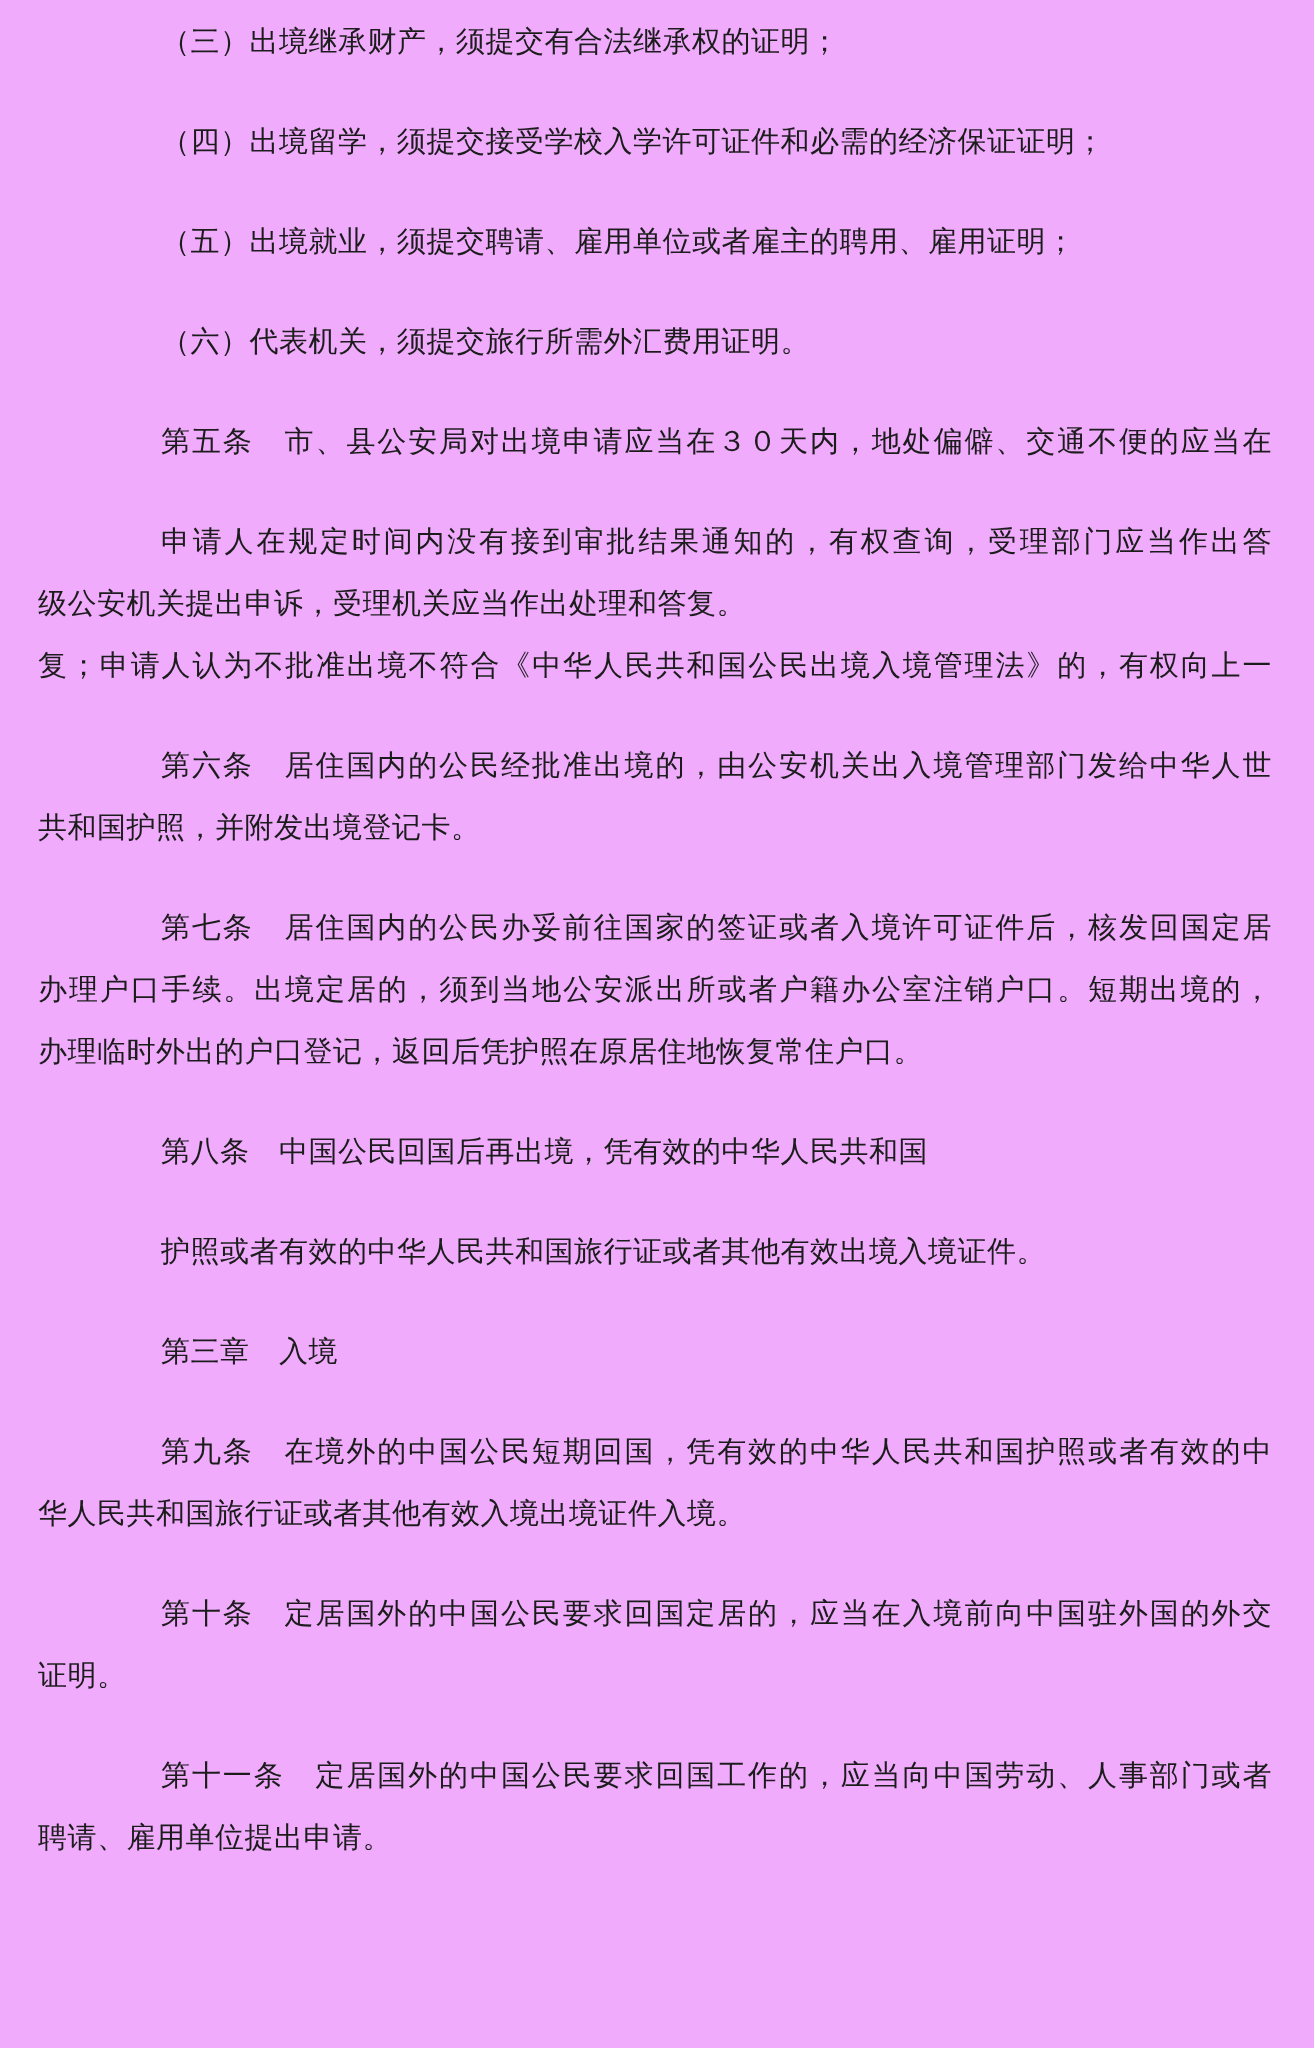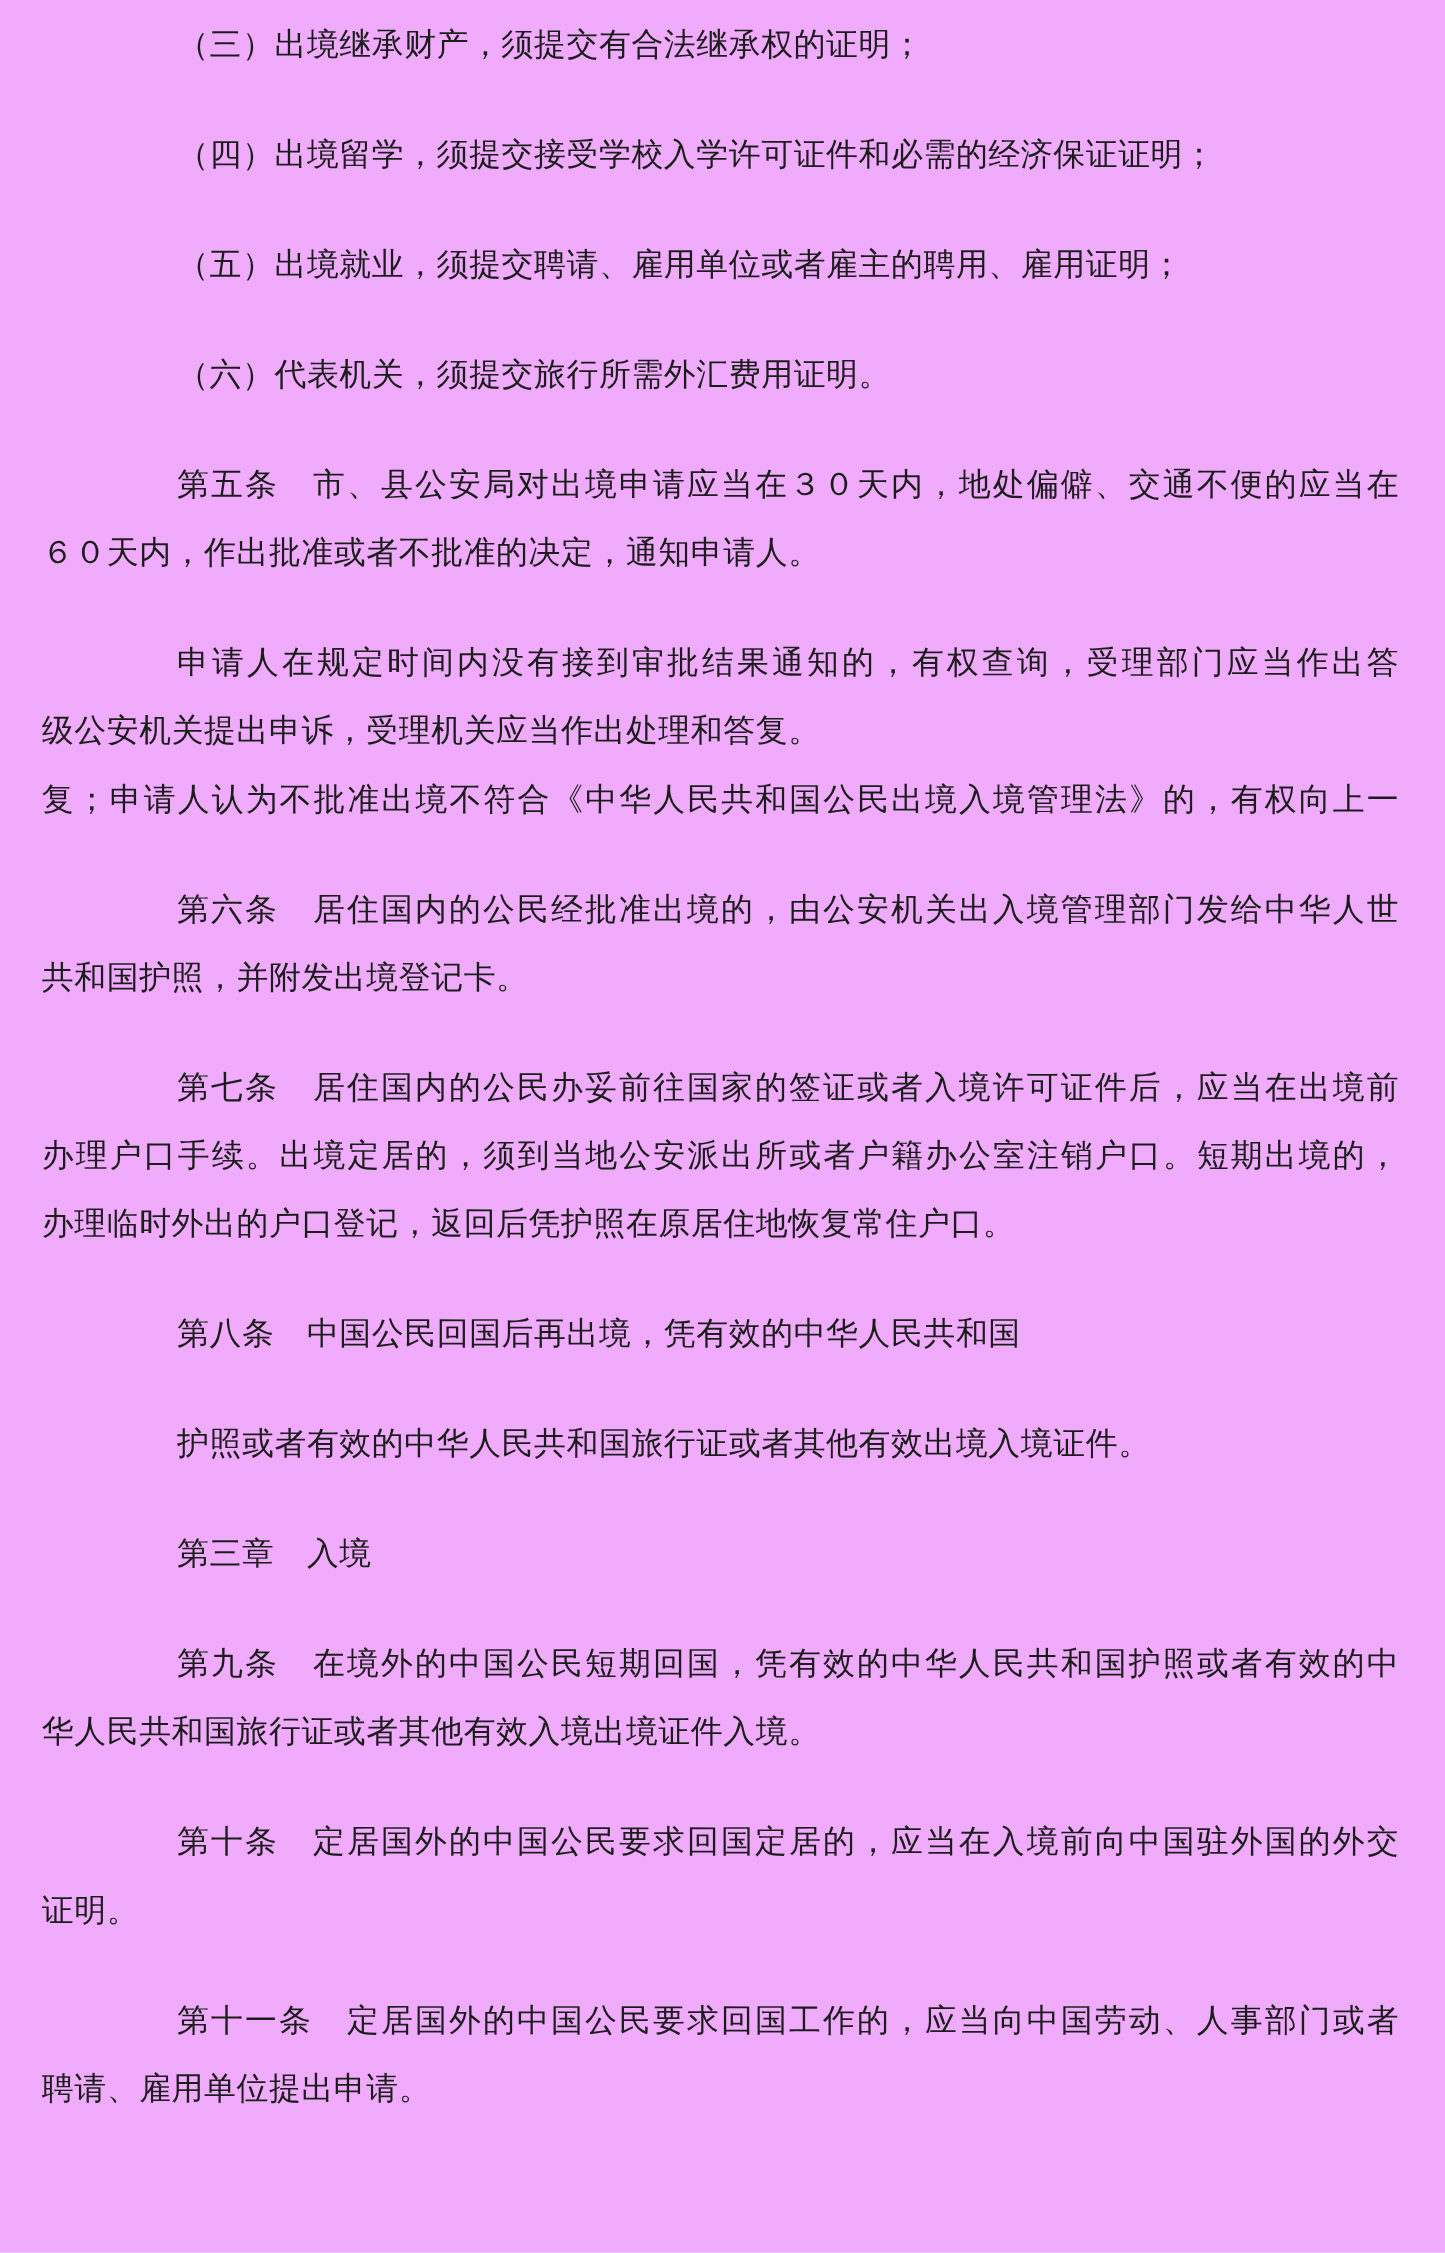--- a/index.html
+++ b/index.html
@@ -52,33 +52,32 @@
         <div class="line first">（四）出境留学，须提交接受学校入学许可证件和必需的经济保证证明；</div>
       </div>
       <div class="para">
         <div class="line first">（五）出境就业，须提交聘请、雇用单位或者雇主的聘用、雇用证明；</div>
       </div>
       <div class="para">
         <div class="line first">（六）代表机关，须提交旅行所需外汇费用证明。</div>
       </div>
       <div class="para">
         <div class="line first j">第五条　市、县公安局对出境申请应当在３０天内，地处偏僻、交通不便的应当在</div>
-        <div class="line">６０天内，作出批准或者不批准的决定，通知申请人。</div>
       </div>
       <div class="para">
         <div class="line first j">申请人在规定时间内没有接到审批结果通知的，有权查询，受理部门应当作出答</div>
         <div class="line">级公安机关提出申诉，受理机关应当作出处理和答复。</div>
         <div class="line j">复；申请人认为不批准出境不符合《中华人民共和国公民出境入境管理法》的，有权向上一</div>
       </div>
       <div class="para">
         <div class="line first j">第六条　居住国内的公民经批准出境的，由公安机关出入境管理部门发给中华人世</div>
         <div class="line">共和国护照，并附发出境登记卡。</div>
       </div>
       <div class="para">
-        <div class="line first j">第七条　居住国内的公民办妥前往国家的签证或者入境许可证件后，应当在出境前</div>
+        <div class="line first j">第七条　居住国内的公民办妥前往国家的签证或者入境许可证件后，核发回国定居</div>
         <div class="line j">办理户口手续。出境定居的，须到当地公安派出所或者户籍办公室注销户口。短期出境的，</div>
         <div class="line">办理临时外出的户口登记，返回后凭护照在原居住地恢复常住户口。</div>
       </div>
       <div class="para">
         <div class="line first">第八条　中国公民回国后再出境，凭有效的中华人民共和国</div>
       </div>
       <div class="para">
         <div class="line first">护照或者有效的中华人民共和国旅行证或者其他有效出境入境证件。</div>
       </div>
       <div class="para">

